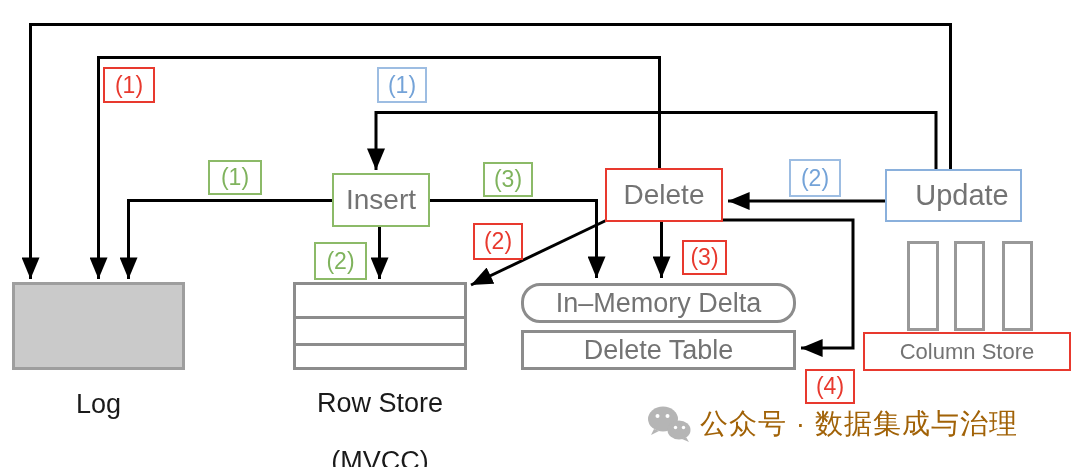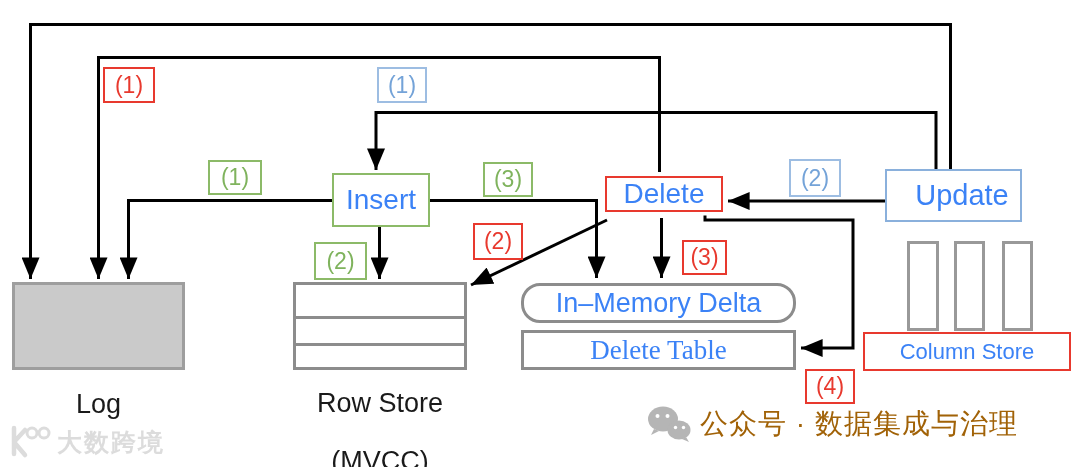--- a/index.html
+++ b/index.html
@@ -1,21 +1,21 @@
 <!DOCTYPE html>
 <html><head>
 <meta charset="utf-8">
 <style>
   html,body{margin:0;padding:0;background:#fff;}
   #stage{position:relative;width:1080px;height:467px;background:#ffffff;overflow:hidden;
          font-family:"Liberation Sans",sans-serif;}
   .abs{position:absolute;box-sizing:border-box;}
   #connectors{position:absolute;left:0;top:0;width:1080px;height:467px;}
   .node{position:absolute;box-sizing:border-box;background:#fff;display:flex;
-        align-items:center;justify-content:center;font-size:28px;color:#3b82f6;}
+        align-items:center;justify-content:center;font-size:28px;color:#737373;}
   .node.green{border:2px solid #8cba68;}
   .node.red{border:2px solid #e8392e;}
   .node.blue{border:2px solid #8ab0dc;}
   .node.gray{border:3px solid #8c8c8c;font-size:27px;}
   .step{position:absolute;box-sizing:border-box;background:#fff;display:flex;
         align-items:center;justify-content:center;font-size:23px;}
   .step.green{border:2px solid #8cba68;color:#7fb35d;}
   .step.red{border:2px solid #e8392e;color:#e8392e;}
   .step.blue{border:2px solid #9dbde2;color:#74a3d8;}
   .caption{position:absolute;font-size:27px;color:#1a1a1a;text-align:center;}
@@ -47,60 +47,52 @@
       <path d="M 430 200.5 L 596.5 200.5 L 596.5 278" marker-end="url(#ah)"></path>
       <path d="M 379.5 227 L 379.5 279" marker-end="url(#ah)"></path>
       <path d="M 661.5 218 L 661.5 278" marker-end="url(#ah)"></path>
       <path d="M 607 220 L 471 285" marker-end="url(#ah)"></path>
       <path d="M 885 201 L 728 201" marker-end="url(#ah)"></path>
       <path d="M 705 215.5 L 705 220 L 853 220 L 853 348 L 801 348" marker-end="url(#ah)"></path>
     </g>
   </svg>
 
   <div class="node green" style="left:332px;top:173px;width:98px;height:54px;">Insert</div>
-  <div class="node red" style="left:605px;top:176px;width:118px;height:36px;">Delete</div>
+  <div class="node red" style="left:605px;top:168px;width:118px;height:54px;">Delete</div>
   <div class="node blue" style="left:885px;top:169px;width:137px;height:53px;font-size:29px;padding-left:17px;">Update</div>
 
   <div id="log-box" class="abs" style="left:12px;top:282px;width:173px;height:88px;"></div>
 
   <div class="abs" style="left:293px;top:282px;width:174px;height:88px;border:3px solid #8c8c8c;background:#fff;">
     <div class="rs-divider" style="top:31px;"></div>
     <div class="rs-divider" style="top:58px;"></div>
   </div>
 
   <div class="node gray" style="left:521px;top:283px;width:275px;height:40px;border-radius:19px;">In–Memory Delta</div>
-  <div class="node gray" style="left:521px;top:330px;width:275px;height:40px;font-family:Liberation Serif, serif;">Delete Table</div>
+  <div class="node gray" style="left:521px;top:330px;width:275px;height:40px;">Delete Table</div>
 
   <div class="bar" style="left:907px;top:241px;width:32px;height:90px;"></div>
   <div class="bar" style="left:954px;top:241px;width:31px;height:90px;"></div>
   <div class="bar" style="left:1002px;top:241px;width:31px;height:90px;"></div>
   <div class="node red" style="left:863px;top:332px;width:208px;height:39px;font-size:22px;">Column Store</div>
 
   <div class="step red" style="left:103px;top:67px;width:52px;height:36px;">(1)</div>
   <div class="step blue" style="left:377px;top:67px;width:50px;height:36px;">(1)</div>
   <div class="step green" style="left:208px;top:160px;width:54px;height:35px;">(1)</div>
   <div class="step green" style="left:483px;top:162px;width:50px;height:35px;">(3)</div>
   <div class="step blue" style="left:789px;top:159px;width:52px;height:38px;">(2)</div>
   <div class="step red" style="left:473px;top:223px;width:50px;height:37px;">(2)</div>
   <div class="step green" style="left:314px;top:242px;width:53px;height:38px;">(2)</div>
   <div class="step red" style="left:682px;top:240px;width:45px;height:35px;">(3)</div>
   <div class="step red" style="left:805px;top:369px;width:50px;height:35px;">(4)</div>
 
   <div class="caption" style="left:12px;top:389px;width:173px;">Log</div>
   <div class="caption" style="left:283px;top:388px;width:194px;">Row Store</div>
   <div class="caption" style="left:283px;top:446px;width:194px;">(MVCC)</div>
 
-  <div id="wm-left">
-    <svg width="46" height="36" viewBox="0 0 46 36">
-      <path d="M9 4 L9 30 M9 18 L20 6 M9 18 L20 31" stroke="#dcdcdc" stroke-width="4.5" fill="none" stroke-linecap="round"></path>
-      <circle cx="27" cy="9" r="5" stroke="#dcdcdc" stroke-width="3" fill="none"></circle>
-      <circle cx="39" cy="9" r="5" stroke="#dcdcdc" stroke-width="3" fill="none"></circle>
-    </svg>
-    <span style="margin-left:6px;">大数跨境</span>
-  </div>
 
   <div id="wm-right">
     <svg width="46" height="37" viewBox="0 0 46 37">
       <ellipse cx="17" cy="13" rx="15" ry="12.5" fill="#b5b5b5"></ellipse>
       <path d="M8 23 L5 29 L13 25 Z" fill="#b5b5b5"></path>
       <circle cx="11.5" cy="10" r="2" fill="#fff"></circle>
       <circle cx="21.5" cy="10" r="2" fill="#fff"></circle>
       <ellipse cx="33" cy="24" rx="11.5" ry="9.5" fill="#b5b5b5"></ellipse>
       <path d="M40 31 L43 36 L36 33 Z" fill="#b5b5b5"></path>
       <circle cx="29.5" cy="21.5" r="1.7" fill="#fff"></circle>

